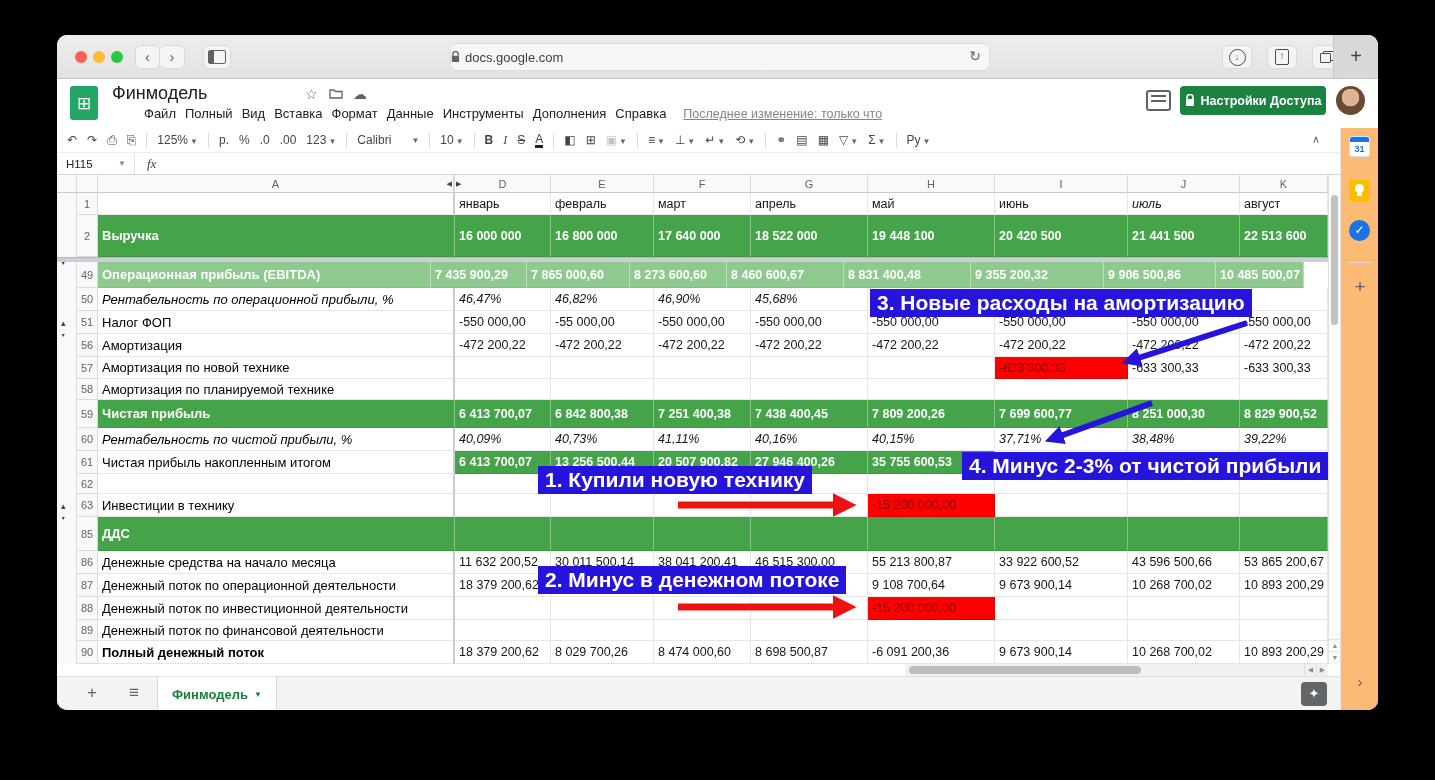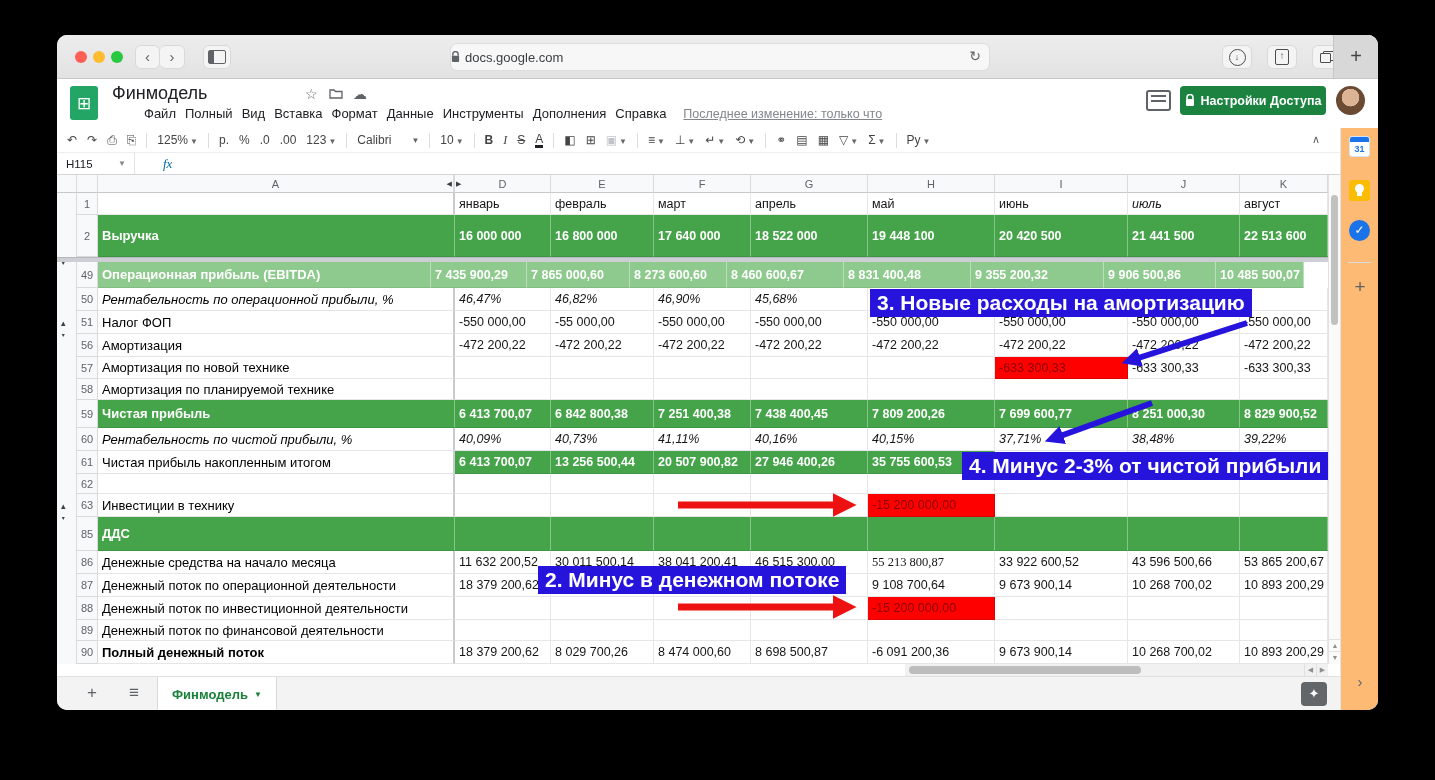--- a/index.html
+++ b/index.html
@@ -56,21 +56,21 @@
   .tb.ui{font-style:italic;font-family:"Liberation Serif",serif;}
   .tb.us{text-decoration:line-through;}
   .tb.ua{border-bottom:3px solid #202124;line-height:12px;}
   .tbcollapse{position:absolute;right:58px;color:#5f6368;font-size:11px;top:5px;}
   
   .fbar{position:absolute;left:0;top:117px;width:1321px;height:23px;background:#fff;
     border-top:1px solid #eee;border-bottom:1px solid #d5d5d5;box-sizing:border-box;display:flex;align-items:center;}
   .namebox{width:52px;padding-left:9px;font-size:11.5px;color:#202124;}
   .fbar .car{font-size:8px;color:#888;margin-right:8px;}
   .fbar .div{width:1px;height:100%;background:#e3e3e3;}
-  .fx{font-family:"Liberation Serif",serif;font-style:italic;color:#0369a1;font-size:13px;margin-left:28px;}
+  .fx{font-family:"Liberation Serif",serif;font-style:italic;color:#404040;font-size:13px;margin-left:12px;}
   
   .sheetarea{position:absolute;left:0;top:140px;width:1283px;height:489px;background:#fff;overflow:hidden;}
   .grow{display:flex;}
   .c{box-sizing:border-box;height:100%;border-right:1px solid #e4e6e8;border-bottom:1px solid #e4e6e8;
     font-size:12.5px;color:#161616;display:flex;align-items:center;padding-left:4px;
     white-space:nowrap;overflow:hidden;}
   .ghead{height:18px;}
   .ghead .c{background:#f8f9fa;color:#5f6368;font-size:11px;justify-content:center;padding:0;
     border-color:#d8dadc;border-bottom:1px solid #c6c8ca;position:relative;}
   .rnum{background:#f8f9fa;color:#5f6368;font-size:11px;justify-content:center;padding:0;border-color:#d8dadc;}
@@ -486,21 +486,21 @@
           <div class="c greenc" style="width: 88px;"></div>
         </div>
         <div class="grow" style="height: 23px;">
           <div class="c mgn" style="width: 20px;"></div>
           <div class="c rnum" style="width: 21px;">86</div>
           <div class="c lab colA" style="width: 357px;">Денежные средства на начало месяца</div>
           <div class="c" style="width: 96px;">11 632 200,52</div>
           <div class="c" style="width: 103px;">30 011 500,14</div>
           <div class="c" style="width: 97px;">38 041 200,41</div>
           <div class="c" style="width: 117px;">46 515 300,00</div>
-          <div class="c" style="width: 127px; font-family: Liberation Serif, serif;">55 213 800,87</div>
+          <div class="c" style="width: 127px;">55 213 800,87</div>
           <div class="c" style="width: 133px;">33 922 600,52</div>
           <div class="c" style="width: 112px;">43 596 500,66</div>
           <div class="c" style="width: 88px;">53 865 200,67</div>
         </div>
         <div class="grow" style="height: 23px;">
           <div class="c mgn" style="width: 20px;"></div>
           <div class="c rnum" style="width: 21px;">87</div>
           <div class="c lab colA" style="width: 357px;">Денежный поток по операционной деятельности</div>
           <div class="c" style="width: 96px;">18 379 200,62</div>
           <div class="c" style="width: 103px;">8 029 700,26</div>
@@ -600,17 +600,18 @@
       <marker id="headblue" viewBox="0 0 10 10" refX="6" refY="5" markerWidth="3.2" markerHeight="3.2" orient="auto">
           <path d="M0,0 L10,5 L0,10 z" fill="#2614dd"></path>
         </marker>
     </defs>
     <line id="arr1" x1="621" y1="470" x2="790" y2="470" stroke="#ee1111" stroke-width="7" marker-end="url(#headred)"></line>
     <line id="arr2" x1="621" y1="572" x2="790" y2="572" stroke="#ee1111" stroke-width="7" marker-end="url(#headred)"></line>
     <line id="arr3" x1="1190" y1="288" x2="1072" y2="326" stroke="#2614dd" stroke-width="6" marker-end="url(#headblue)"></line>
     <line id="arr4" x1="1095" y1="368" x2="995" y2="404" stroke="#2614dd" stroke-width="6" marker-end="url(#headblue)"></line>
   </svg>
 
+  <div class="note note1" style="background: rgb(38, 20, 221);">1. Купили новую технику</div>
   <div class="note note2" style="background: rgb(38, 20, 221);">2. Минус в денежном потоке</div>
   <div class="note note3" style="background: rgb(38, 20, 221);">3. Новые расходы на амортизацию</div>
   <div class="note note4" style="background: rgb(38, 20, 221);">4. Минус 2-3% от чистой прибыли</div>
 
 </div>
 
 </body></html>

